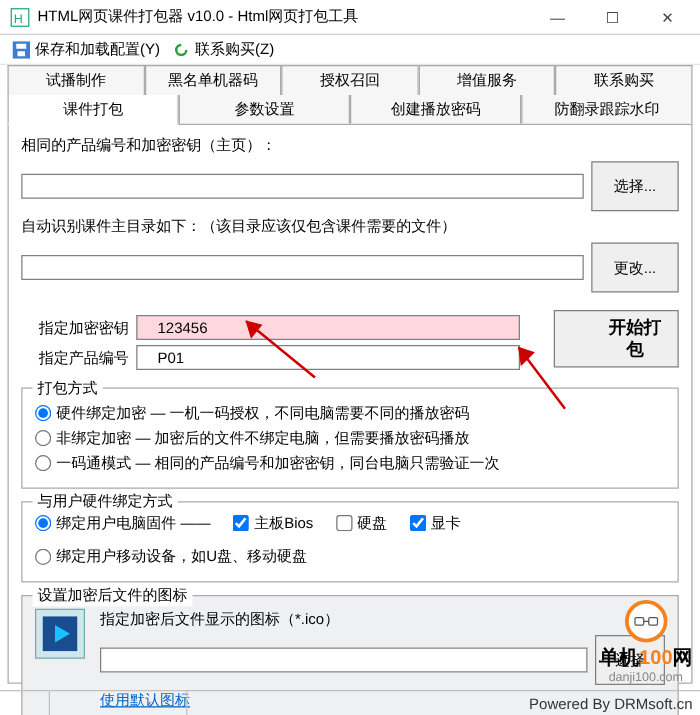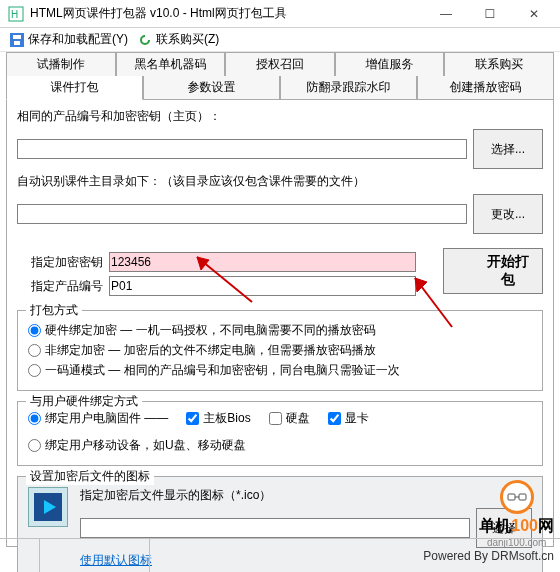--- a/index.html
+++ b/index.html
@@ -13,33 +13,33 @@
   .menuitem { display:flex; align-items:center; gap:4px; padding:2px 4px;}
   .menuitem .micon{width:14px;height:14px;display:inline-block;}
   .tabstrip { padding:0 6px;}
   .tabrow { display:flex; }
   .tab { flex:1; border:1px solid #aaa; border-bottom:none; background:#f6f6f6; text-align:center; padding:3px 2px; font-size:12px;}
   .tab.active { background:#fff; position:relative; z-index:2; border-bottom:1px solid #fff; margin-bottom:-1px;}
   .tabrow2 .tab { border-top:none;}
   .panel { border:1px solid #aaa; margin:0 6px 6px 6px; padding:8px 10px 10px 10px; position:relative; background:#fff;}
   .row { display:flex; align-items:center; gap:6px; margin:4px 0;}
   .label { white-space:nowrap;}
-  .txt { border:1px solid #808080; background:#fff; height:20px; padding:0 1px; font-size:12px;}
+  .txt { border:1px solid #808080; background:#fff; height:20px; padding:0 16px; font-size:12px;}
   .txt.pink { background:#ffd7de; }
   .btn { border:1px solid #808080; background:#efefef; height:40px; padding:0 12px; font-size:12px; display:inline-flex; align-items:center; justify-content:center;}
   .btn-big { height:46px; width:100px; font-size:14px; font-weight:bold;padding-left:42px;}
   .group { border:1px solid #aaa; padding:8px 10px; margin-top:10px; position:relative;}
   .group-title { position:absolute; top:-9px; left:8px; background:#fff; padding:0 4px;}
   .radio-row { display:flex; align-items:center; gap:6px; margin:3px 0;}
   input[type=radio], input[type=checkbox]{margin:0 4px 0 0; vertical-align:middle;}
   .iconpane { border:1px solid #aaa; padding:10px; margin-top:10px; background:#eef0f2; position:relative;}
   .iconpane .group-title{background:#fff;}
   .iconprev { width:40px; height:40px; border:1px solid #7aa; background:#5bc0de33; display:inline-flex; align-items:center; justify-content:center;}
   .link { color:#0066cc; text-decoration:underline; cursor:pointer;}
-  .footer { position:absolute; left:0; right:0; bottom:0; height:34px; border-top:1px solid #c0c0c0; display:flex; align-items:center; font-size:12px;}
+  .footer { position:absolute; left:0; right:0; bottom:0; height:20px; border-top:1px solid #c0c0c0; display:flex; align-items:center; font-size:12px;}
   .footer .cell{border-right:1px solid #c0c0c0; height:100%; display:flex; align-items:center; padding:0 8px;}
   .footer .pow { margin-left:auto; padding-right:6px; color:#333;}
   .wm { position:absolute; right:6px; bottom:24px; display:flex; align-items:center; gap:2px;flex-direction:column;}
   .wm-logo { width:34px; height:34px; border-radius:50%; border:3px solid #f58220; display:flex; align-items:center; justify-content:center; background:#fff;}
   .wm-txt1{font-size:16px; font-weight:bold;}
   .wm-o{color:#f58220;}
   .wm-url{font-size:10px; color:#888; text-align:center;}
   .arrow { position:absolute; stroke:#c00; fill:#c00; pointer-events:none; z-index:10;}
   .checkline{display:flex; align-items:center; gap:18px; flex-wrap:wrap;}
 </style>
@@ -80,22 +80,22 @@
   <div class="tabrow">
     <div class="tab">试播制作</div>
     <div class="tab">黑名单机器码</div>
     <div class="tab">授权召回</div>
     <div class="tab">增值服务</div>
     <div class="tab">联系购买</div>
   </div>
   <div class="tabrow tabrow2">
     <div class="tab active">课件打包</div>
     <div class="tab">参数设置</div>
+    <div class="tab">创建播放密码</div>
     <div class="tab">防翻录跟踪水印</div>
-    <div class="tab">创建播放密码</div>
   </div>
 </div>
 
 <div class="panel" style="height:448px;">
 
   <div class="label">相同的产品编号和加密密钥（主页）：</div>
   <div class="row">
     <input class="txt" style="flex: 1 1 0%;" value="">
     <button class="btn" style="width:70px">选择...</button>
   </div>

